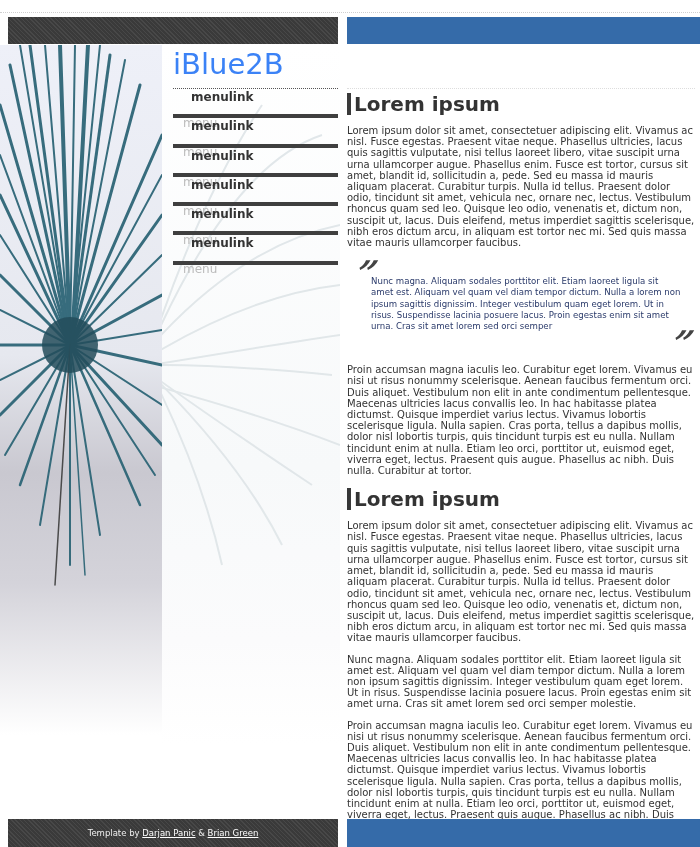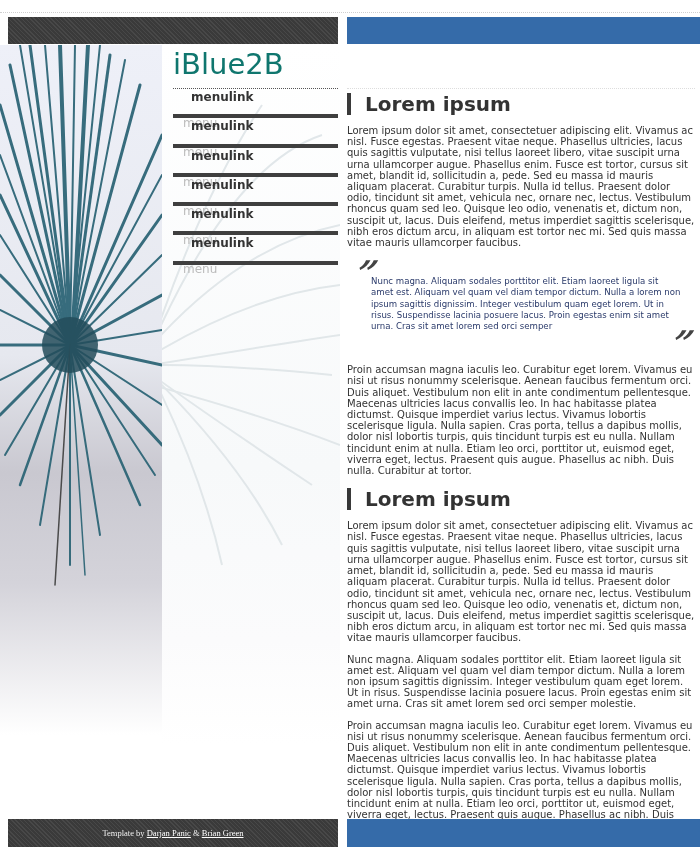--- a/index.html
+++ b/index.html
@@ -9,42 +9,41 @@
     font-family:"DejaVu Sans", sans-serif;
     color:#333;
   }
   .top-rule {
     position:absolute; left:0; top:12px; width:700px; height:0;
     border-top:1px dotted #d0d0d0;
   }
   .hatch {
     background-color:#3a3a3a;
     background-image:repeating-linear-gradient(45deg, rgba(255,255,255,0.07) 0 1px, transparent 1px 3px);
-    font-family:Liberation Serif, serif;
   }
   .bar-dark-top { position:absolute; left:8px; top:17px; width:330px; height:27px; }
   .bar-blue-top { position:absolute; left:347px; top:17px; width:353px; height:27px; background:#356ba9; }
 
   
   .hero {
     position:absolute; left:0; top:45px; width:162px; height:690px;
     background:linear-gradient(to bottom, #eef0f8 0%, #e6e8ef 45%, #c9c8d0 62%, #d4d3da 78%, #ffffff 100%);
     overflow:hidden;
   }
   .hero svg { position:absolute; left:0; top:0; }
   .ghost {
     position:absolute; left:162px; top:45px; width:178px; height:700px; overflow:hidden;
     background:linear-gradient(to bottom, #ffffff 0%, #f7f9fa 60%, #fbfbfc 85%, #ffffff 100%);
   }
   .ghost svg { position:absolute; left:0; top:0; }
 
   .logo {
     position:absolute; left:173px; top:47px;
     font-family:"DejaVu Sans", sans-serif;
-    font-size:29px; color:#0f766e; letter-spacing:0px;
+    font-size:29px; color:#3b82f6; letter-spacing:0px;
   }
   .menu {
     position:absolute; left:173px; top:88px; width:165px;
     border-top:1px dotted #555;
   }
   .menu-item { position:relative; height:29.3px; }
   .menu-link {
     position:absolute; left:18px; top:1px;
     font-size:12px; font-weight:bold; color:#333; text-decoration:none;
   }
@@ -56,21 +55,21 @@
     position:absolute; left:0; bottom:0; width:165px; height:4px;
     background:#3f3f3f;
   }
 
   
   .content { position:absolute; left:347px; top:88px; width:348px; }
   .heading-wrap {
     border-top:1px dotted #ddd; padding-top:2px; position:relative;
   }
   h1.section-title {
-    margin:0; padding-left:18px; position:relative;
+    margin:0; padding-left:7px; position:relative;
     font-size:20px; font-weight:bold; color:#333; line-height:26px;
   }
   h1.section-title::before {
     content:""; position:absolute; left:0; top:2px; width:4px; height:22px; background:#3a3a3a;
   }
   p.body {
     margin:8px 0 0 0;
     font-size:10px; line-height:11.2px; color:#333;
     text-align:left;
   }

